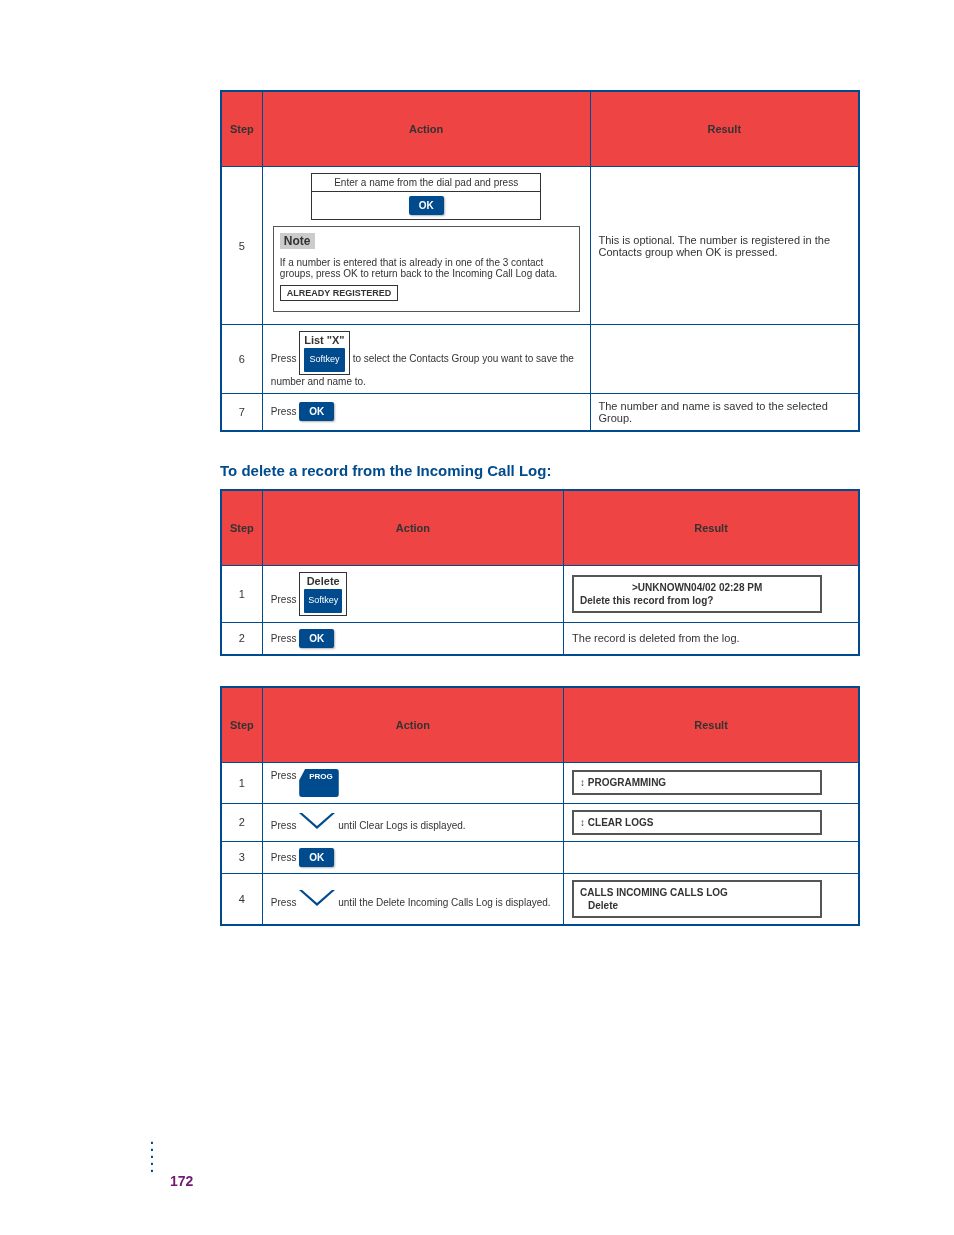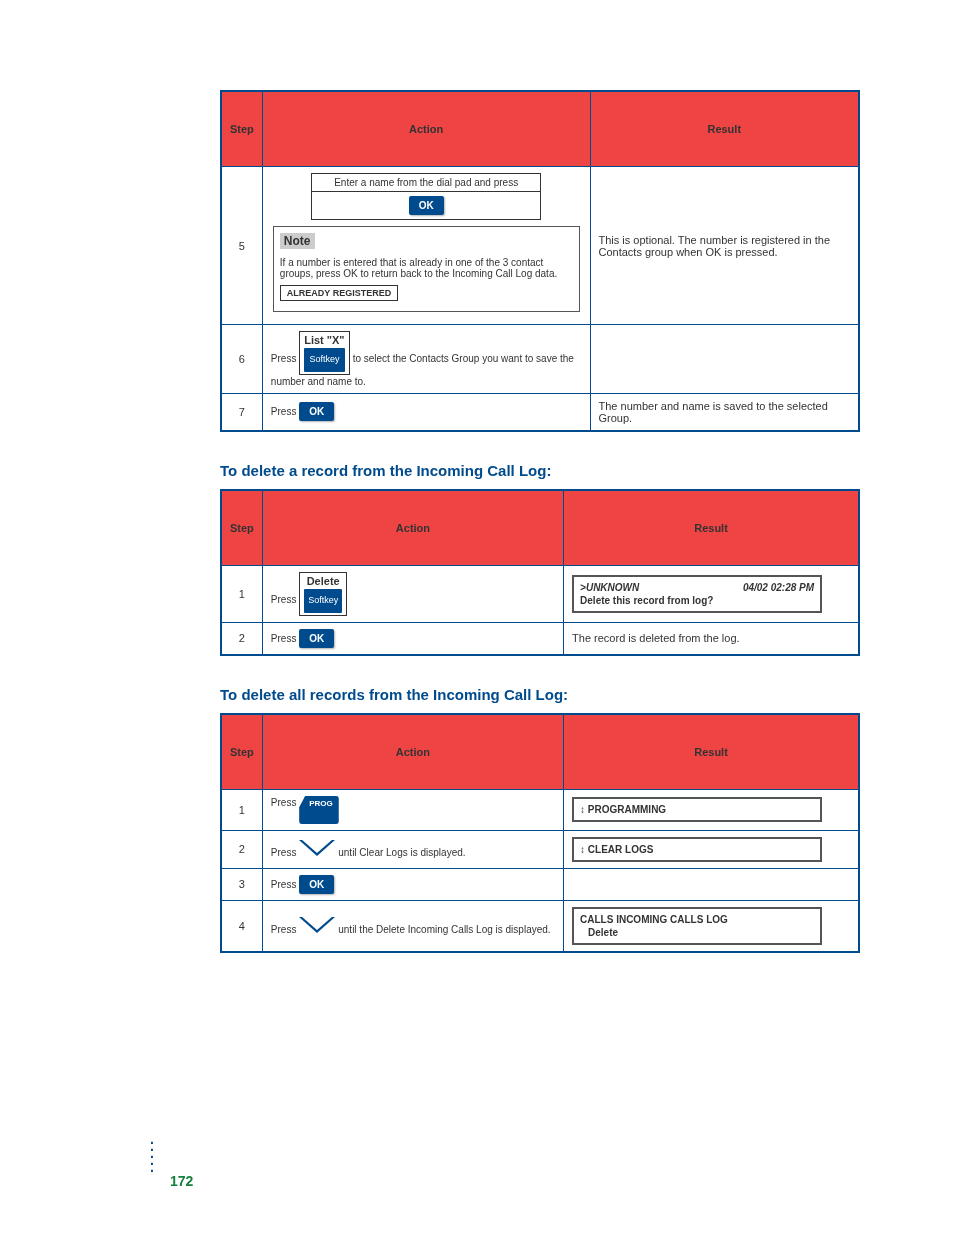--- a/index.html
+++ b/index.html
@@ -166,27 +166,26 @@
     font-size: 14px;
     line-height: 0.5;
     color: #004b8d;
     font-weight: bold;
   }
   .page-num {
     position: absolute;
     left: 170px;
     bottom: 46px;
     font-size: 14px;
-    color: #15803d;
+    color: #701a75;
     font-weight: bold;
   }
   .lcd-row {
     display: flex;
-    justify-content: space-between;
-    font-style: italic;
+    justify-content: center;
   }
   .icon-updown {
     font-family: serif;
   }
 </style>
 </head>
 <body>
 
 <div class="page">
 
@@ -276,21 +275,20 @@
         <td class="col-step">2</td>
         <td class="action-cell">
           <span style="font-size:10px;">Press </span>
           <span class="btn-ok">OK</span>
         </td>
         <td class="result-text">The record is deleted from the log.</td>
       </tr>
     </tbody>
   </table>
 
-  <div class="section-heading">To delete all records from the Incoming Call Log:</div>
 
   <table class="proc-table">
     <thead>
       <tr>
         <th class="col-step">Step</th>
         <th class="col-action">Action</th>
         <th class="col-result">Result</th>
       </tr>
     </thead>
     <tbody>

